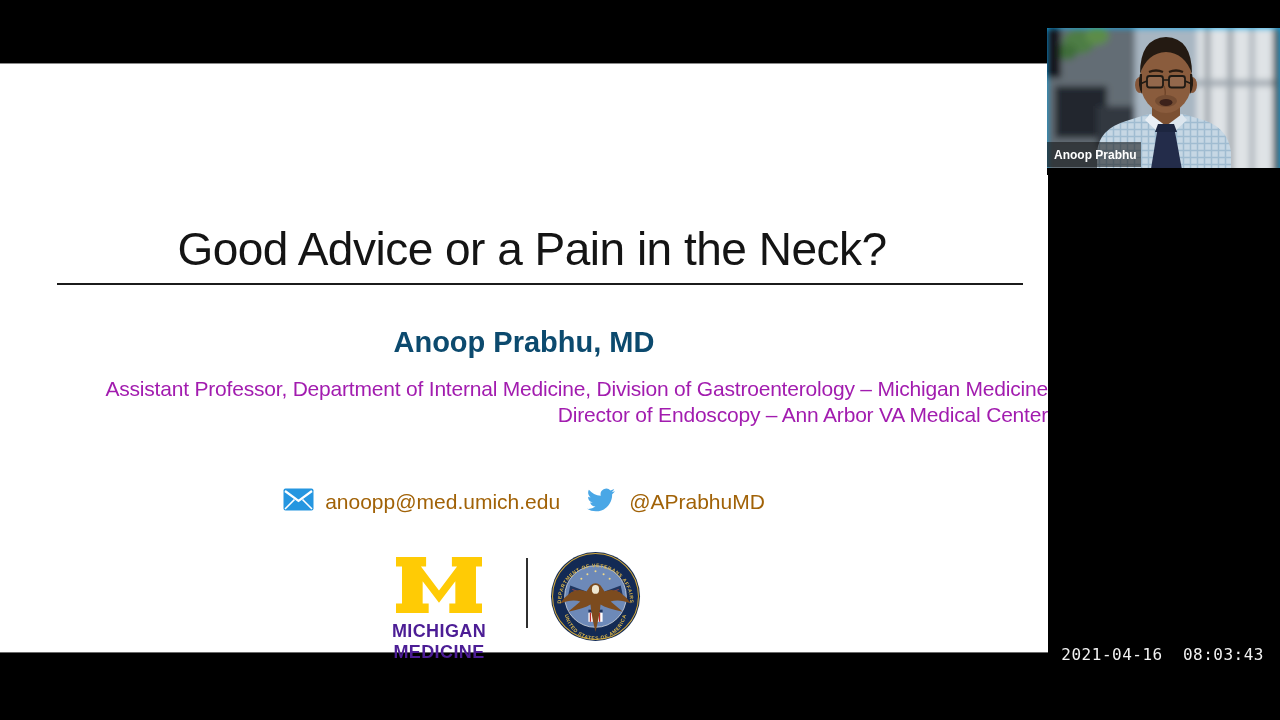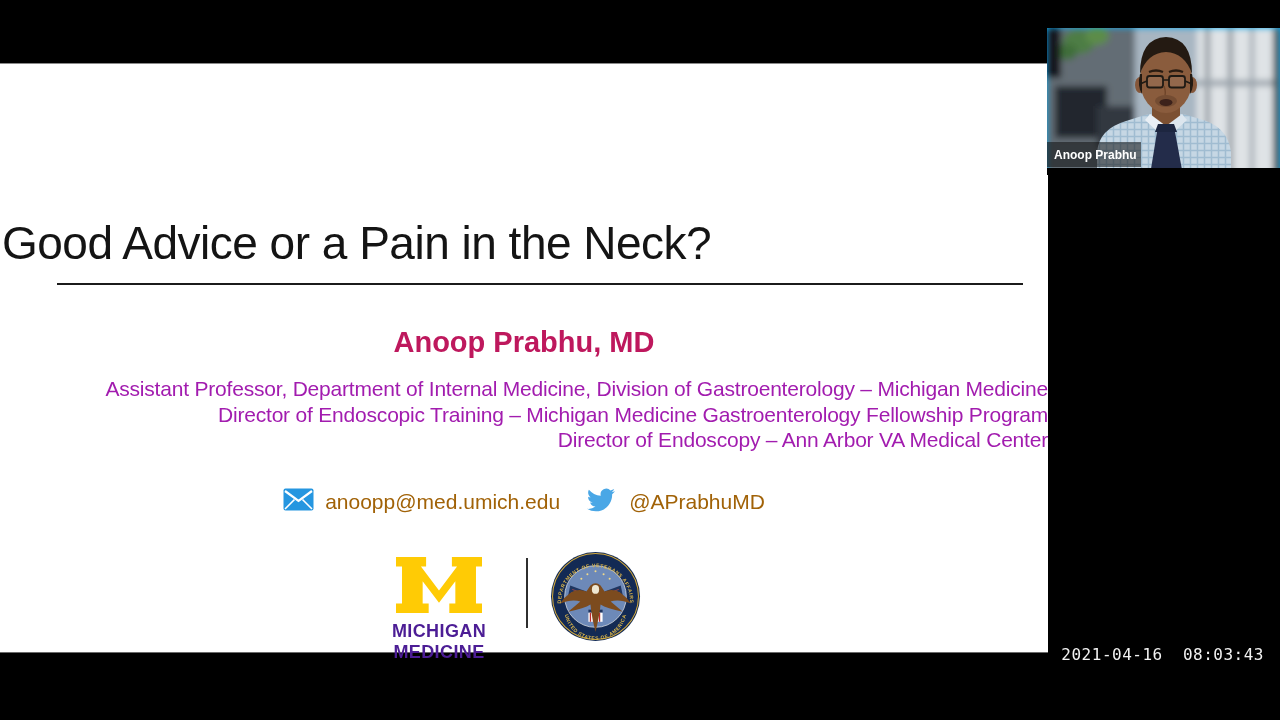--- a/index.html
+++ b/index.html
@@ -4,25 +4,25 @@
 <style>
   html,body{margin:0;padding:0;background:#000;}
   .stage{position:relative;width:1280px;height:720px;background:#000;overflow:hidden;
          font-family:"Liberation Sans",sans-serif;}
 
   
   .slide{position:absolute;left:0;top:63px;width:1048px;height:590px;background:#ffffff;
          border-top:1px solid #8a8a8a;border-bottom:1px solid #6a6a6a;box-sizing:border-box;}
   .slide-title{position:absolute;top:84px;left:0;width:100%;margin:0;text-align:center;
          font-size:57px;font-weight:400;color:#141414;letter-spacing:-1px;line-height:1.05;}
-  .slide-subtitle{position:absolute;top:153px;left:0;width:100%;margin:2px;
+  .slide-subtitle{position:absolute;top:153px;left:0;width:100%;margin:8px;text-align:center;
          font-size:46px;font-weight:400;color:#141414;letter-spacing:-0.5px;line-height:1.05;}
   .title-rule{position:absolute;top:219px;left:57px;width:966px;height:2px;background:#1b1b1b;}
   .presenter{position:absolute;top:262px;left:0;width:100%;text-align:center;
-         font-size:29px;font-weight:700;color:#be185d;}
+         font-size:29px;font-weight:700;color:#0c4a6e;}
   .affiliations{position:absolute;top:312px;left:0;width:100%;text-align:right;
          font-size:21px;line-height:25.5px;color:#a21caf;letter-spacing:-0.2px;}
   .contact-row{position:absolute;top:420px;left:0;width:100%;height:36px;display:flex;
          justify-content:center;align-items:center;font-size:21px;color:#a16207;}
   .contact-row .gap-s{width:11px;} .contact-row .gap-l{width:24px;}
   .logos-mm{position:absolute;left:365px;top:493px;width:148px;text-align:center;}
   .mm-label{margin-top:4px;font-size:18px;font-weight:700;letter-spacing:0.4px;color:#4c1d95;}
   .logo-divider{position:absolute;left:526px;top:494px;width:2px;height:70px;background:#2f2f2f;}
   .va-seal{position:absolute;left:550px;top:487px;width:91px;height:91px;}
 
@@ -42,21 +42,20 @@
 
   <div class="slide">
 
     <h2 class="slide-subtitle">Good Advice or a Pain in the Neck?</h2>
     <div class="title-rule"></div>
 
     <div class="presenter">Anoop Prabhu, MD</div>
 
     <div class="affiliations">
       <div>Assistant Professor, Department of Internal Medicine, Division of Gastroenterology – Michigan Medicine</div>
-      <div>Director of Endoscopic Training – Michigan Medicine Gastroenterology Fellowship Program</div>
       <div>Director of Endoscopy – Ann Arbor VA Medical Center</div>
     </div>
 
     <div class="contact-row">
       <span>
         <svg width="31" height="23" viewBox="0 0 31 23">
           <rect x="0.5" y="0.5" width="30" height="22" rx="2" fill="#2596E0"></rect>
           <path d="M2,3 L15.5,13 L29,3" fill="none" stroke="#ffffff" stroke-width="2.2"></path>
           <path d="M2,21 L11.5,11.5 M29,21 L19.5,11.5" fill="none" stroke="#ffffff" stroke-width="1.6"></path>
         </svg>

